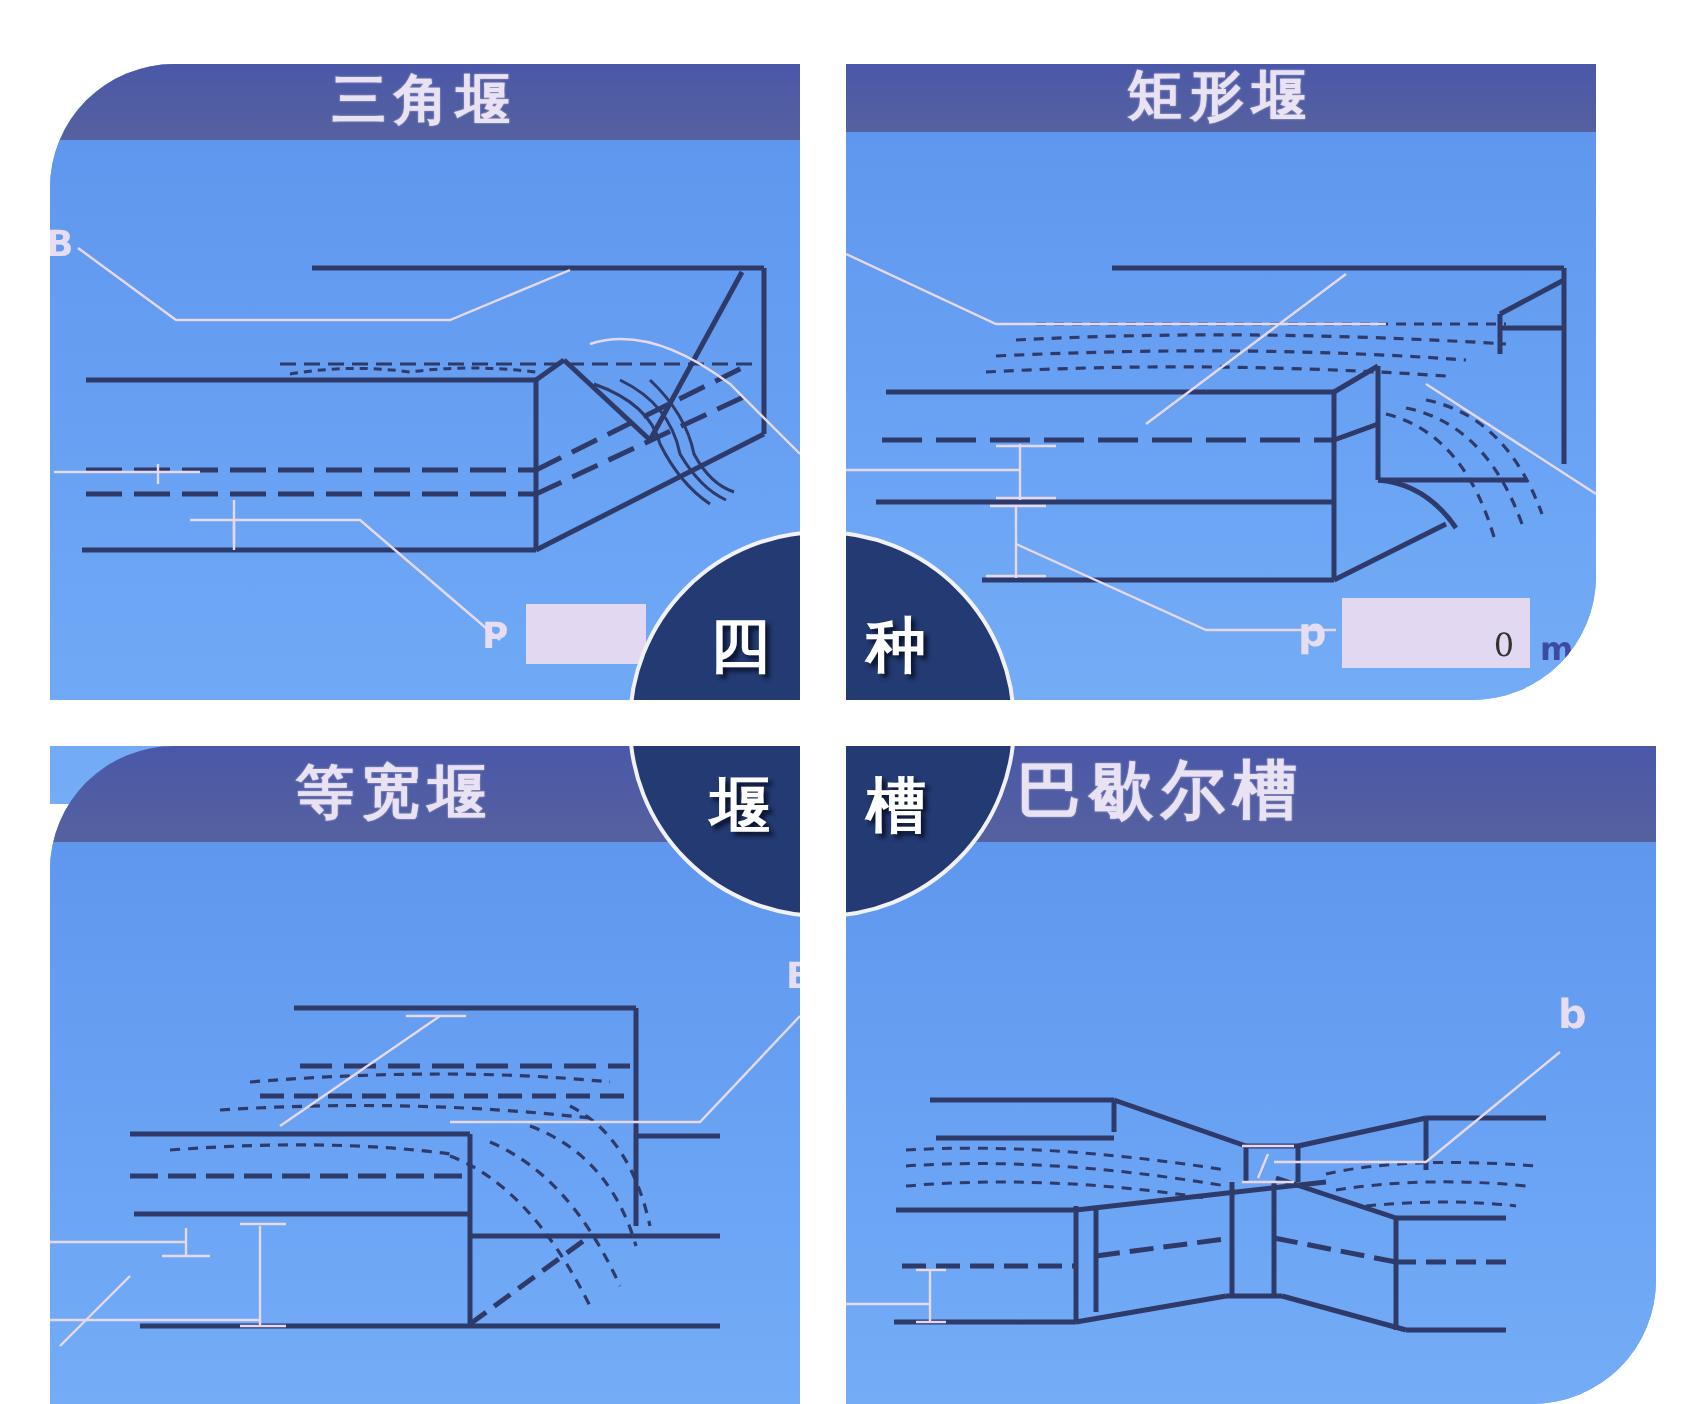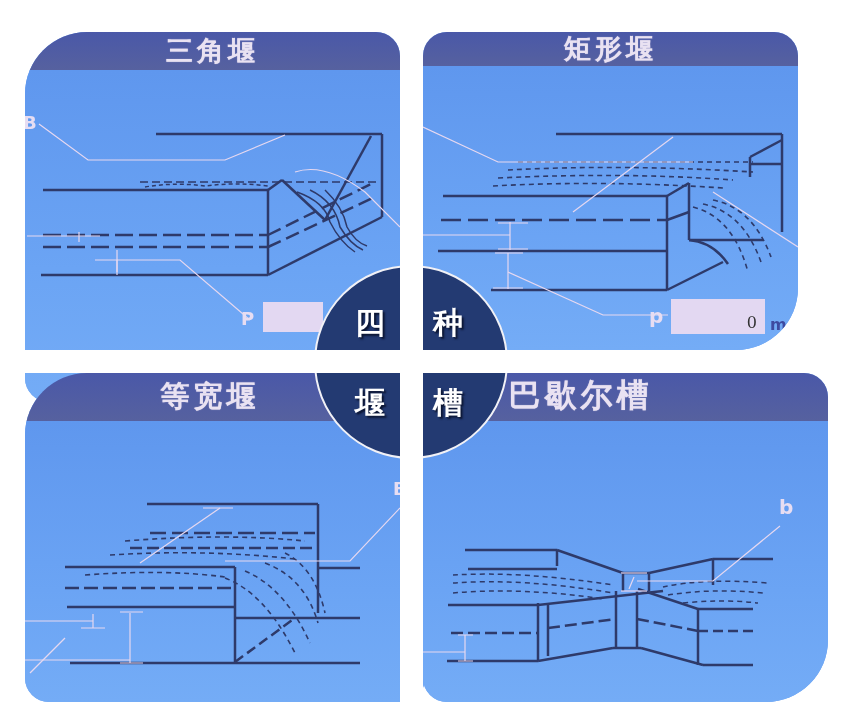--- a/index.html
+++ b/index.html
@@ -1,29 +1,29 @@
 <!DOCTYPE html>
 <html><head>
 <meta charset="utf-8">
 <style>
   html,body{margin:0;padding:0;background:#ffffff;}
   body{width:846px;height:702px;position:relative;overflow:hidden;font-family:"DejaVu Sans",sans-serif;}
-  .panel{position:absolute;overflow:hidden;background:#6aa0f0;border-radius:24px;}
+  .panel{position:absolute;overflow:hidden;background:#6aa0f0;}
   .panel .screen{position:absolute;left:0;right:0;bottom:0;background:linear-gradient(180deg,#5f97ee 0%,#6ba4f4 60%,#74acf6 100%);}
   .panel .header{position:absolute;left:0;right:0;top:0;background:linear-gradient(180deg,#4a58a8 0%,#56619f 100%);}
   .panel .title{position:absolute;top:0;left:0;right:0;text-align:center;color:#e9e2f2;font-weight:bold;letter-spacing:4px;text-shadow:0 0 1px #c8c0e0;}
   #p-tl{left:25px;top:32px;width:375px;height:370px;border-top-left-radius:62px;}
   #p-tl .header{height:38px;}
   #p-tl .screen{top:38px;}
   #p-tl .title{font-size:27px;line-height:38px;}
   #p-tr{left:423px;top:32px;width:375px;height:318px;border-bottom-right-radius:62px;}
   #p-tr .header{height:34px;}
   #p-tr .screen{top:34px;}
   #p-tr .title{font-size:27px;line-height:34px;}
-  #p-bl{left:25px;top:373px;width:375px;height:329px;border-top-left-radius:62px;padding-left:25px;}
+  #p-bl{left:25px;top:373px;width:375px;height:329px;border-top-left-radius:62px;}
   #p-bl .header{height:48px;}
   #p-bl .screen{top:48px;}
   #p-bl .title{font-size:29px;line-height:46px;left:-30px;}
   #p-br{left:423px;top:373px;width:405px;height:329px;border-bottom-right-radius:62px;}
   #p-br .header{height:48px;}
   #p-br .screen{top:48px;}
   #p-br .title{font-size:32px;line-height:44px;left:-90px;}
   svg.diag{position:absolute;left:0;top:0;}
   .inputbox{position:absolute;background:#e3d8f2;}
   .inputbox .val{position:absolute;right:8px;bottom:2px;font-family:"DejaVu Serif",serif;font-size:16px;color:#333;}

